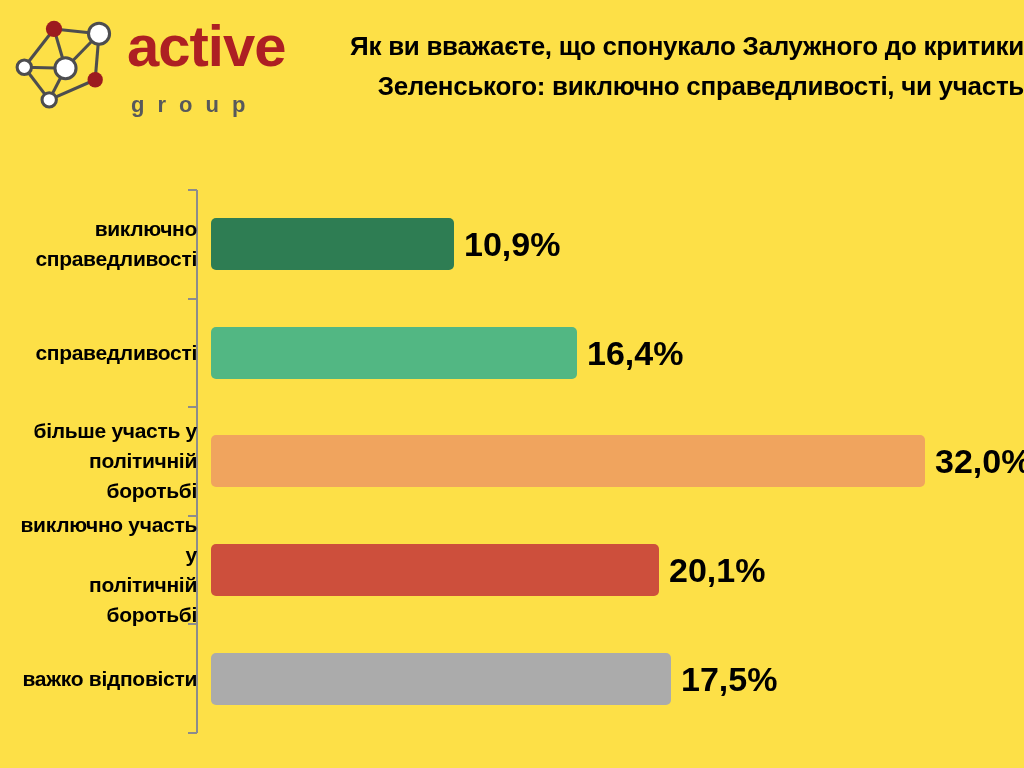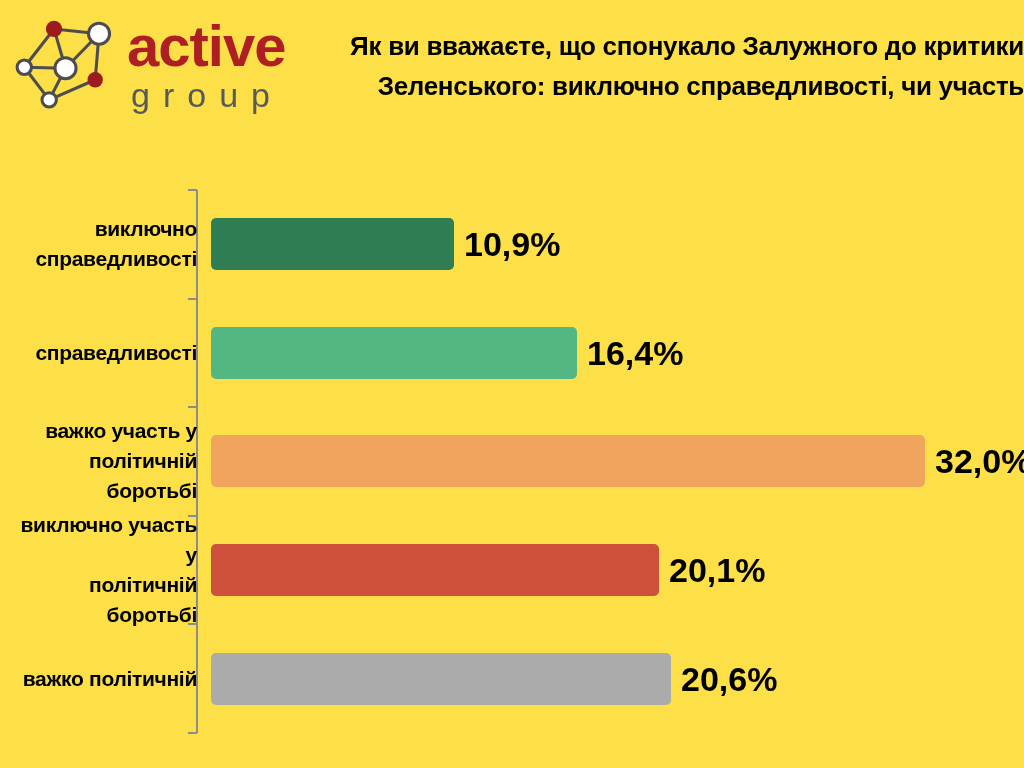--- a/index.html
+++ b/index.html
@@ -28,23 +28,23 @@
     position: absolute;
     left: 127px;
     top: 12px;
     font-size: 58px;
     font-weight: bold;
     letter-spacing: -1px;
   }
   .group-word {
     position: absolute;
     left: 131px;
-    top: 76px;
-    font-size: 34px;
-    font-weight: normal;
+    top: 92px;
+    font-size: 22px;
+    font-weight: bold;
     letter-spacing: 13px;
   }
 
   
   .title {
     position: absolute;
     left: 324px;
     top: 26px;
     width: 700px;
     text-align: right;
@@ -179,37 +179,37 @@
         </div>
         <div class="row">
           <div class="cat-label">
             <div>справедливості</div>
           </div>
           <div class="bar" style="width: 366px; background: rgb(82, 183, 131);"></div>
           <div class="val-label" style="left: 574px;">16,4%</div>
         </div>
         <div class="row">
           <div class="cat-label">
-            <div>важко участь у</div>
+            <div>більше участь у</div>
             <div>політичній боротьбі</div>
           </div>
           <div class="bar" style="width: 714px; background: rgb(240, 164, 94);"></div>
           <div class="val-label" style="left: 922px;">32,0%</div>
         </div>
         <div class="row">
           <div class="cat-label">
             <div>виключно участь у</div>
             <div>політичній боротьбі</div>
           </div>
           <div class="bar" style="width: 448px; background: rgb(205, 79, 60);"></div>
           <div class="val-label" style="left: 656px;">20,1%</div>
         </div>
         <div class="row">
           <div class="cat-label">
-            <div>важко політичній</div>
+            <div>важко відповісти</div>
           </div>
           <div class="bar" style="width: 460px; background: rgb(171, 171, 171);"></div>
-          <div class="val-label" style="left: 668px;">20,6%</div>
+          <div class="val-label" style="left: 668px;">17,5%</div>
         </div>
       </div>
   </div>
 
 </div>
 
 </body></html>

